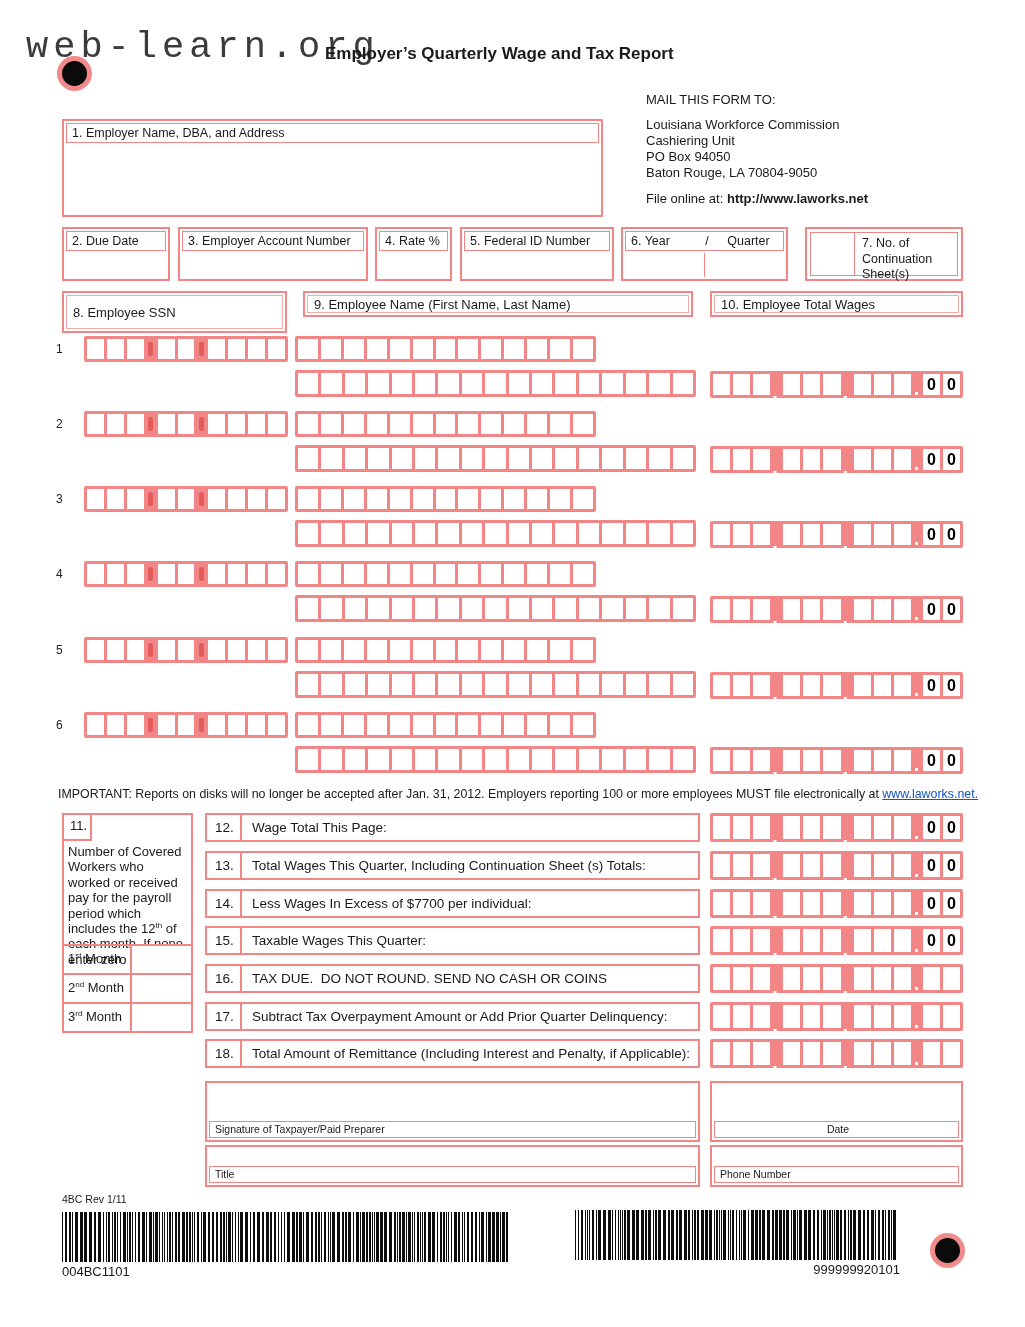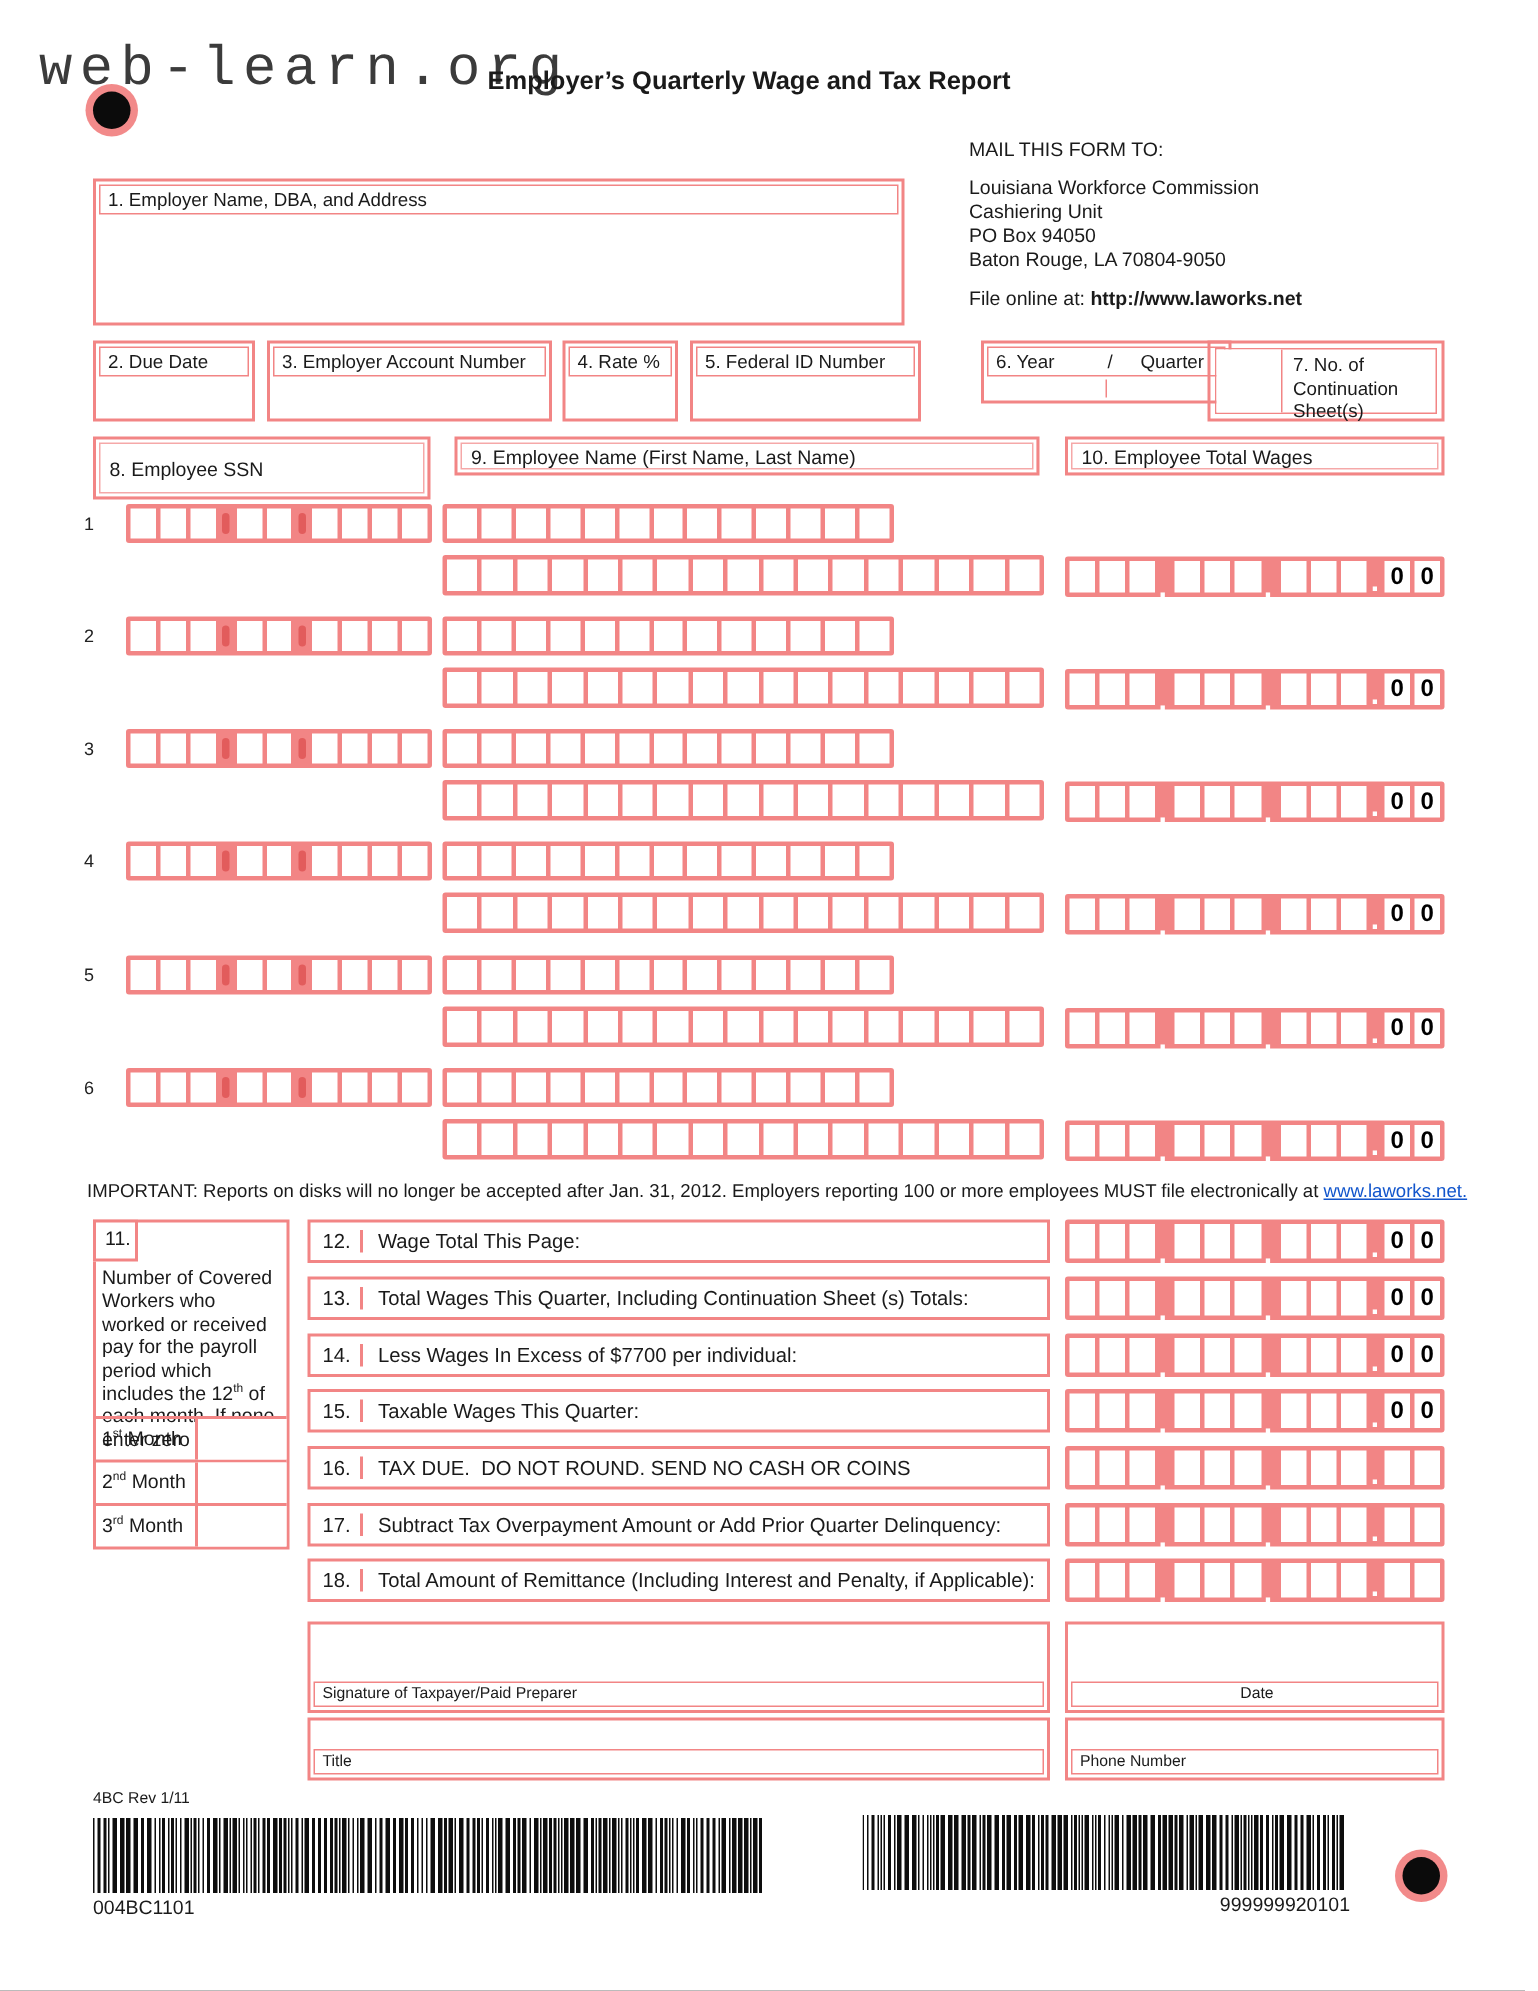--- a/index.html
+++ b/index.html
@@ -106,21 +106,21 @@
     border:2px solid var(--pink);background:#fff;font-size:13px;padding:3px 0 0 6px;
   }
   .box11desc{padding:29px 2px 0 4px;font-size:13px;line-height:15.4px;}
   .box11desc sup, .monthlabel sup{font-size:8px;vertical-align:super;line-height:0;}
   .months{position:absolute;left:0;right:0;bottom:0;}
   .monthrow{height:29px;border-top:2px solid var(--pink);display:flex;}
   .monthlabel{width:68px;border-right:2px solid var(--pink);font-size:13px;padding:5px 0 0 4px;white-space:nowrap;}
   .monthinput{flex:1;background:#fff;}
 
   
-  .sumrow{border:2px solid var(--pink);background:#fff;display:flex;align-items:center;}
+  .sumrow{border:2px solid var(--pink);background:#fff;display:flex;}
   .sumnum{width:35px;border-right:2px solid var(--pink);display:flex;align-items:center;padding-left:8px;font-size:13.5px;flex:none;}
   .sumlabel{flex:1;display:flex;align-items:center;padding-left:10px;font-size:13.5px;white-space:pre-wrap;overflow:hidden;}
 
   
   .certify{left:65px;top:1099px;width:120px;font-size:13.5px;line-height:15.5px;}
   .sigbox{border:2px solid var(--pink);background:#fff;display:flex;flex-direction:column;}
   .sigarea{flex:1;}
   .siglabel{
     border:1px solid var(--pink);margin:0 2px 2px 2px;
     font-size:10.5px;padding:1px 2px 2px 5px;white-space:nowrap;
@@ -166,21 +166,21 @@
     <div class="fieldinput"></div>
   </div>
   <div class="abs fieldbox" style="left:375px;top:227px;width:77px;height:54px;">
     <div class="fieldlabel">4. Rate %</div>
     <div class="fieldinput"></div>
   </div>
   <div class="abs fieldbox" style="left:460px;top:227px;width:154px;height:54px;">
     <div class="fieldlabel">5. Federal ID Number</div>
     <div class="fieldinput"></div>
   </div>
-  <div class="abs fieldbox" style="left:654px;top:227px;width:167px;height:42px;">
+  <div class="abs fieldbox" style="left:621px;top:227px;width:167px;height:54px;">
     <div class="b6top">
       <div class="b6l">6. Year</div>
       <div class="b6slash">/</div>
       <div class="b6r">Quarter</div>
     </div>
     <div class="b6bottom">
       <div class="b6cell"></div>
       <div class="b6cell"></div>
     </div>
   </div>

